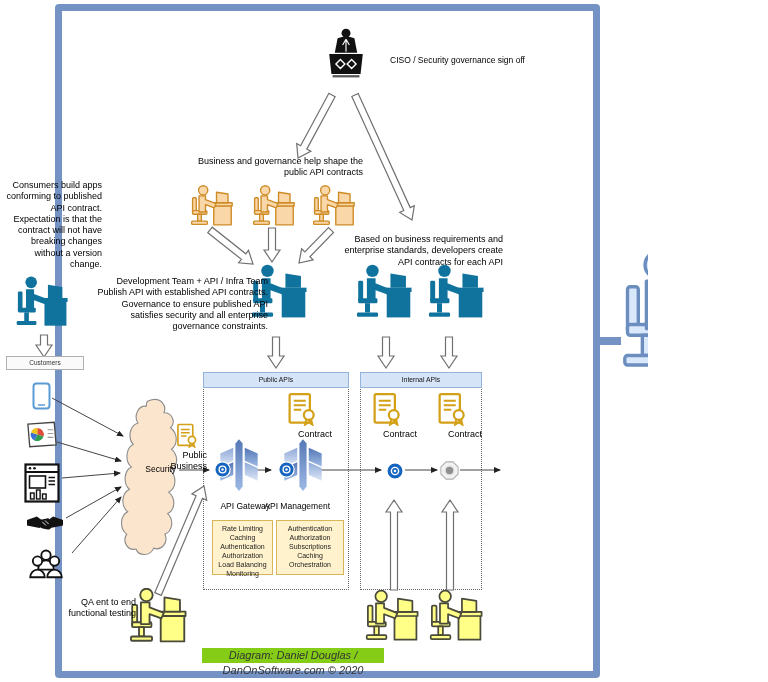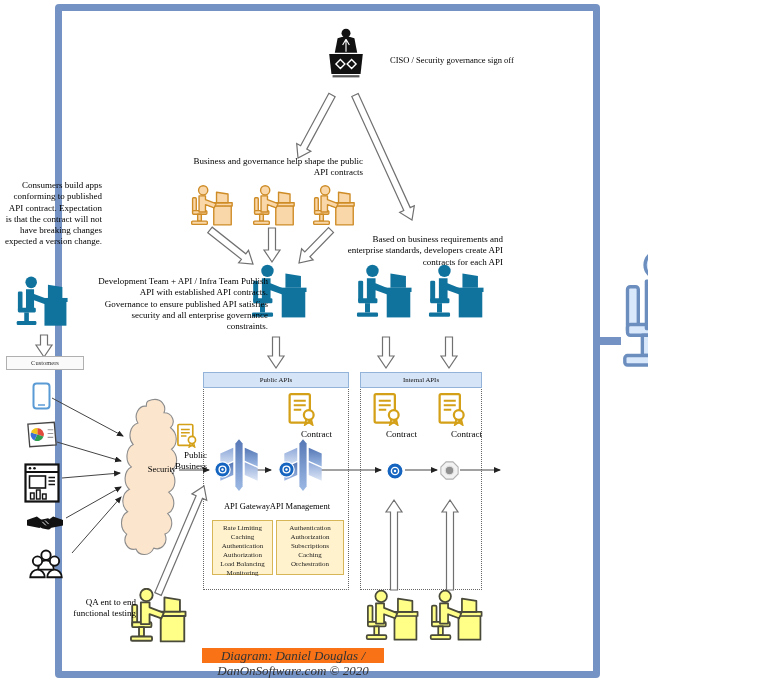--- a/index.html
+++ b/index.html
@@ -1,36 +1,36 @@
 <!DOCTYPE html>
 <html><head>
 <meta charset="utf-8">
 <style>
   html,body{margin:0;padding:0;background:#fff;}
   #canvas{position:relative;width:648px;height:682px;background:#fff;overflow:hidden;
-          font-family:Liberation Serif, serif;}
+          font-family:Liberation Sans, sans-serif;}
   .txt{position:absolute;color:#000;text-align:right;line-height:1.25;z-index:5;}
   .f85{font-size:8.5px;}
   .f9{font-size:9px;}
   .nowrap{white-space:nowrap;}
   .frame{position:absolute;left:55px;top:4px;width:531px;height:660px;
          border:7px solid #7592C4;border-radius:4px;z-index:0;}
   .connector{position:absolute;left:600px;top:337px;width:21px;height:8px;background:#7592C4;z-index:0;}
   svg.icon{position:absolute;z-index:4;overflow:visible;}
   .p-blue{fill:#10739E;stroke:none;}
   .p-orange{fill:#FAD7A8;stroke:#CE8C27;stroke-width:3;stroke-linejoin:round;}
   .p-yellow{fill:#FFFF88;stroke:#4A4A3A;stroke-width:3;stroke-linejoin:round;}
   .p-arch{fill:#DAE8FC;stroke:#6C8EBF;stroke-width:2.5;stroke-linejoin:round;}
   .apibox{position:absolute;border:1px dotted #666;background:transparent;z-index:2;}
   .apibox .hdr{position:absolute;left:-1px;top:-1px;right:-1px;height:14px;background:#D6E4F7;
                border:1px solid #94B3D9;font-size:6.8px;line-height:14px;text-align:center;color:#111;}
   .featbox{position:absolute;background:#FFF2CC;border:1px solid #D6B656;color:#222;
            font-size:7px;line-height:1.3;text-align:center;padding:3px 1px;z-index:3;white-space:pre-line;}
   .graybox{position:absolute;background:#FAFAFA;border:1px solid #B0B0B0;text-align:center;z-index:3;}
-  .caption{position:absolute;background:#f97316;color:#333;font-style:italic;font-size:13px;
+  .caption{position:absolute;background:#84cc16;color:#333;font-style:italic;font-size:11px;
            line-height:15px;text-align:center;z-index:3;}
   .cloudlbl{z-index:6;}
   #overlay{position:absolute;left:0;top:0;z-index:3;pointer-events:none;}
   .title{font-size:23px;color:#111;}
 </style>
 </head>
 <body>
 
 <div id="canvas">
 
@@ -132,21 +132,21 @@
   <svg class="icon p-orange" style="left:188px;top:185px" width="46" height="42">
       <use href="#person-desk"></use>
     </svg>
   <svg class="icon p-orange" style="left:250px;top:185px" width="46" height="42">
       <use href="#person-desk"></use>
     </svg>
   <svg class="icon p-orange" style="left:310px;top:185px" width="46" height="42">
       <use href="#person-desk"></use>
     </svg>
 
-  <div class="txt f9" style="left:2px;top:180px;width:100px">Consumers build apps conforming to published API contract.  Expectation is that the contract will not have breaking changes expected a version change.</div>
+  <div class="txt f9" style="left:2px;top:180px;width:100px">Consumers build apps conforming to published API contract.  Expectation is that the contract will not have breaking changes without a version change.</div>
   <svg class="icon p-blue" style="left:12px;top:276px" width="58" height="52">
       <use href="#person-desk"></use>
     </svg>
   <div class="graybox" style="left:6px;top:356px;width:76px;height:12px">
     <div style="font-size:6.5px;line-height:12px;color:#333">Customers</div>
   </div>
 
   <div class="txt f9" style="left:338px;top:234px;width:165px">Based on business requirements and enterprise standards, developers create API contracts for each API</div>
 
   <div class="txt f9" style="left:96px;top:276px;width:172px">Development Team + API / Infra Team Publish API with established API contracts.  Governance to ensure published API satisfies security and all enterprise governance constraints.</div>

